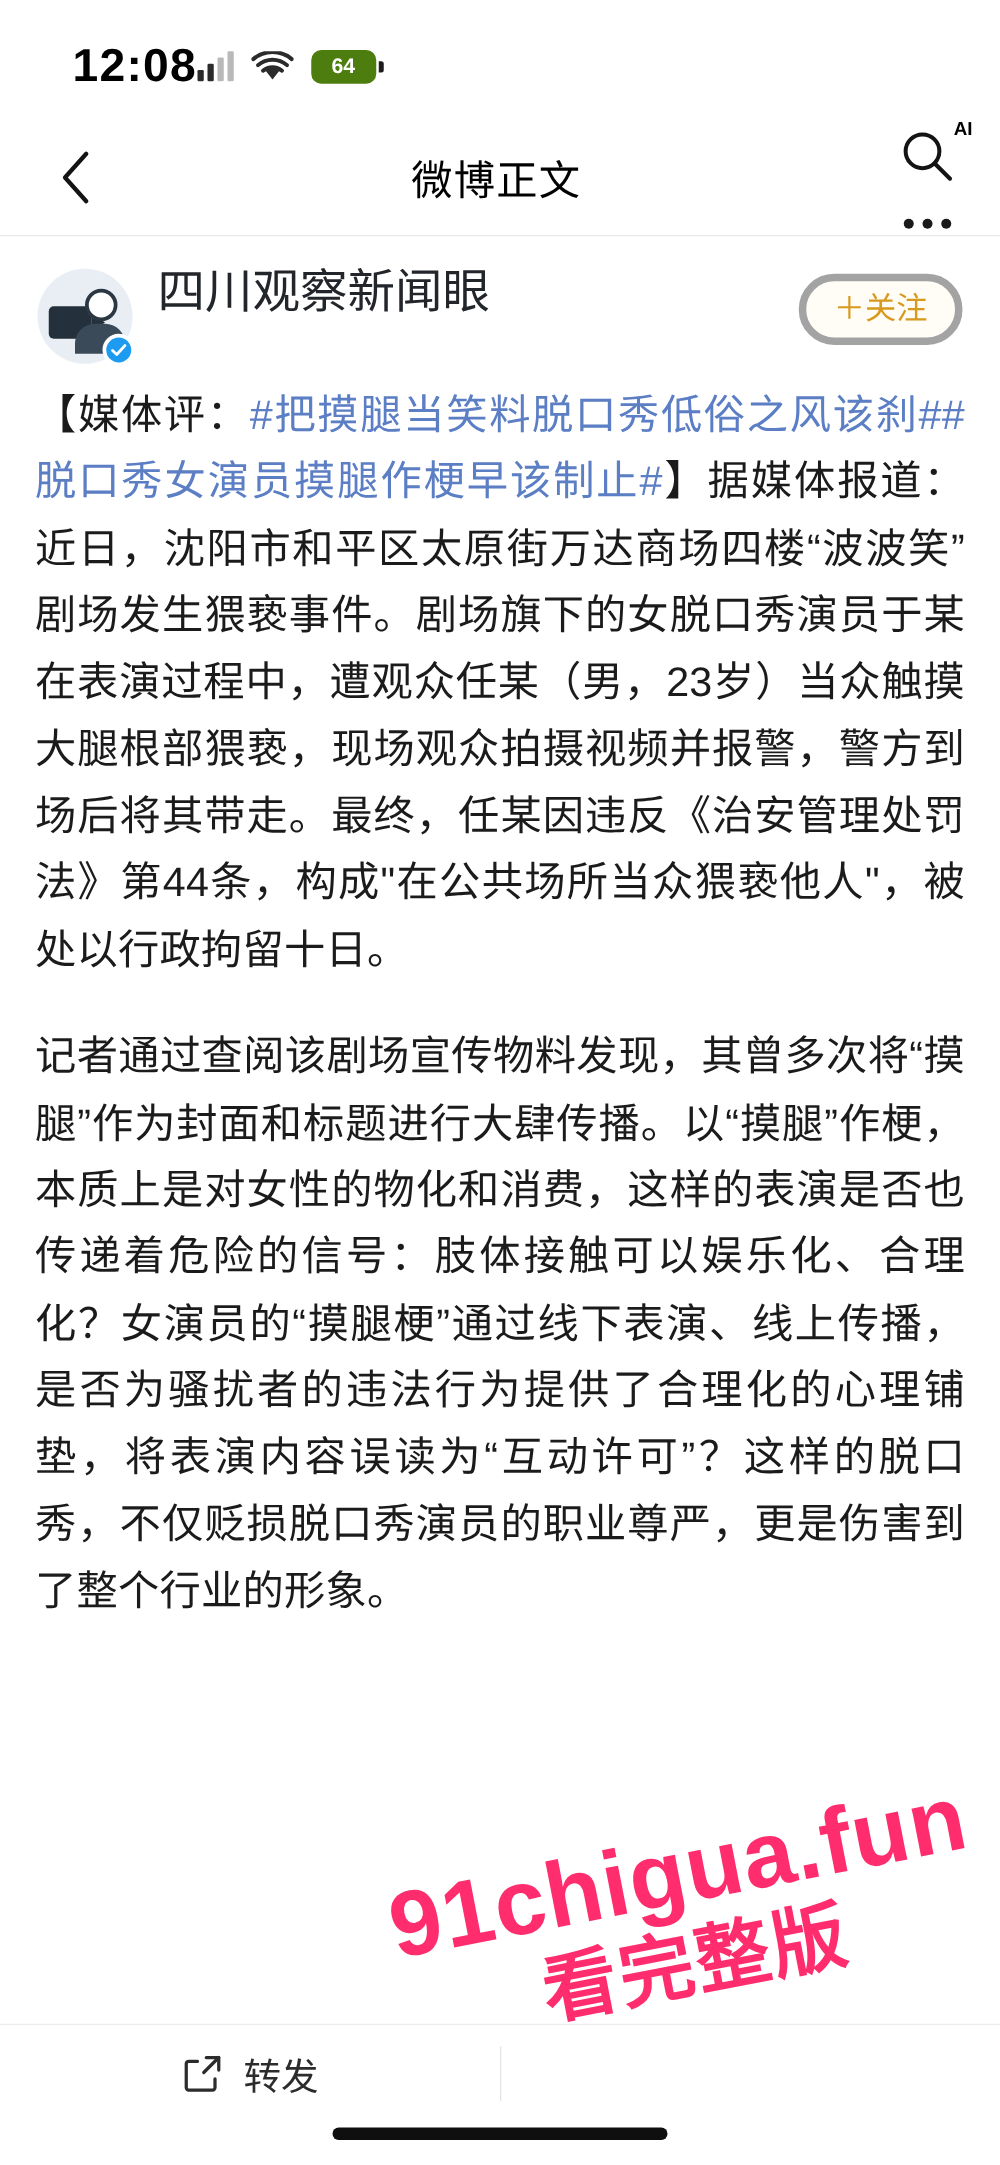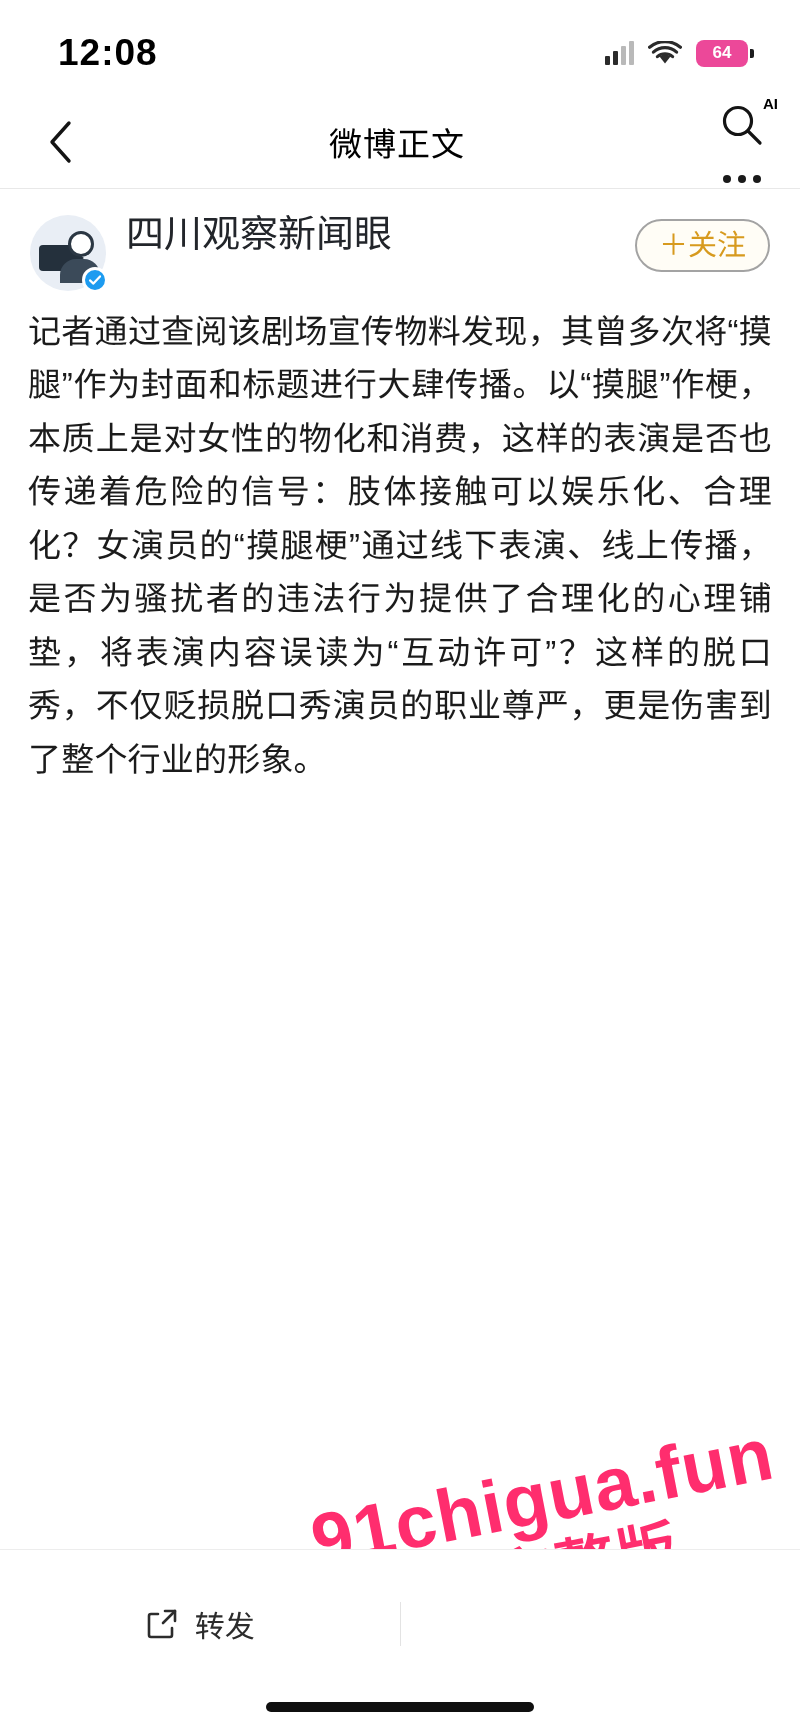--- a/index.html
+++ b/index.html
@@ -22,21 +22,20 @@
     background: #ffffff;
     box-sizing: border-box;
     overflow: hidden;
   }
 
   
   .statusbar {
     height: 96px;
     display: flex;
     align-items: center;
-    justify-content: space-between;
     padding: 0 52px 0 58px;
     box-sizing: border-box;
   }
   .status-time {
     font-size: 37px;
     font-weight: bold;
     letter-spacing: 1px;
     color: #000;
     margin-top: 10px;
   }
@@ -63,21 +62,21 @@
   .signal i:nth-child(3) { height: 19px; background: #b9b9b9; }
   .signal i:nth-child(4) { height: 24px; background: #b9b9b9; }
 
   .wifi { width: 34px; height: 25px; position: relative; }
   .wifi svg { display: block; }
 
   .battery {
     width: 52px;
     height: 27px;
     border-radius: 8px;
-    background: #ec4899;
+    background: #4d7c0f;
     color: #fff;
     font-size: 17px;
     font-weight: bold;
     display: flex;
     align-items: center;
     justify-content: center;
     position: relative;
   }
   .battery:after {
     content: "";
@@ -242,24 +241,24 @@
     margin-top: 10px;
     font-size: 24px;
     color: #9aa0a6;
     white-space: nowrap;
     overflow: hidden;
     text-overflow: ellipsis;
   }
   .follow-btn {
     flex: 0 0 auto;
     margin-top: 8px;
-    border: 2px solid #a3a3a3;
+    border: 6px solid #a3a3a3;
     color: #d79a1e;
     background: #fffdf6;
-    font-size: 29px;
+    font-size: 25px;
     border-radius: 30px;
     padding: 10px 22px;
     line-height: 1;
     white-space: nowrap;
   }
 
   
   .post-body {
     padding: 6px 28px 0 28px;
     font-size: 33px;
@@ -300,21 +299,21 @@
     letter-spacing: 2px;
     line-height: 1;
   }
 
   
   .bottom-bar {
     position: absolute;
     left: 0;
     right: 0;
     bottom: 0;
-    height: 183px;
+    height: 113px;
     background: #ffffff;
     border-top: 1px solid #ededed;
     display: flex;
     align-items: center;
     box-sizing: border-box;
     margin-top: 40px;
   }
   .bb-item {
     flex: 1;
     display: flex;
@@ -409,20 +408,23 @@
       </div>
     </div>
     <div class="author-info">
       <div class="author-name">四川观察新闻眼</div>
     </div>
     <div class="follow-btn">＋关注</div>
   </div>
 
   <div class="post-body">
     <p>
+      <span>【媒体评：</span><span class="topic">#把摸腿当笑料脱口秀低俗之风该刹##脱口秀女演员摸腿作梗早该制止#</span><span>】据媒体报道：近日，沈阳市和平区太原街万达商场四楼“波波笑”剧场发生猥亵事件。剧场旗下的女脱口秀演员于某在表演过程中，遭观众任某（男，23岁）当众触摸大腿根部猥亵，现场观众拍摄视频并报警，警方到场后将其带走。最终，任某因违反《治安管理处罚法》第44条，构成"在公共场所当众猥亵他人"，被处以行政拘留十日。</span>
+    </p>
+    <p>
       <span>记者通过查阅该剧场宣传物料发现，其曾多次将“摸腿”作为封面和标题进行大肆传播。以“摸腿”作梗，本质上是对女性的物化和消费，这样的表演是否也传递着危险的信号：肢体接触可以娱乐化、合理化？女演员的“摸腿梗”通过线下表演、线上传播，是否为骚扰者的违法行为提供了合理化的心理铺垫，将表演内容误读为“互动许可”？这样的脱口秀，不仅贬损脱口秀演员的职业尊严，更是伤害到了整个行业的形象。</span>
     </p>
 
   </div>
 
   <div class="watermark">
     <div class="wm-main">91chigua.fun</div>
     <div class="wm-sub">看完整版</div>
   </div>
 

